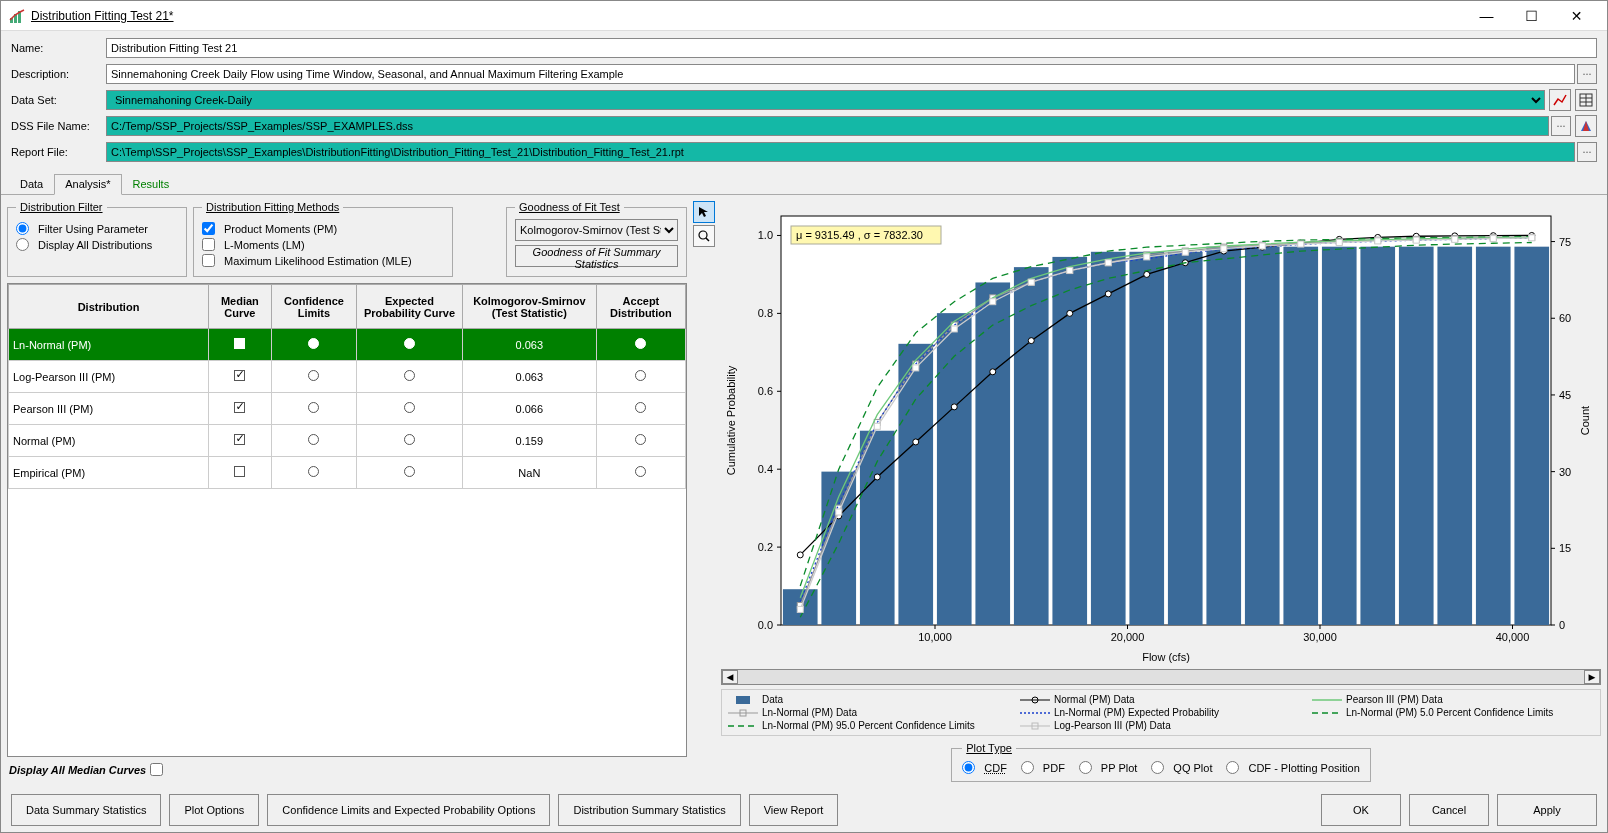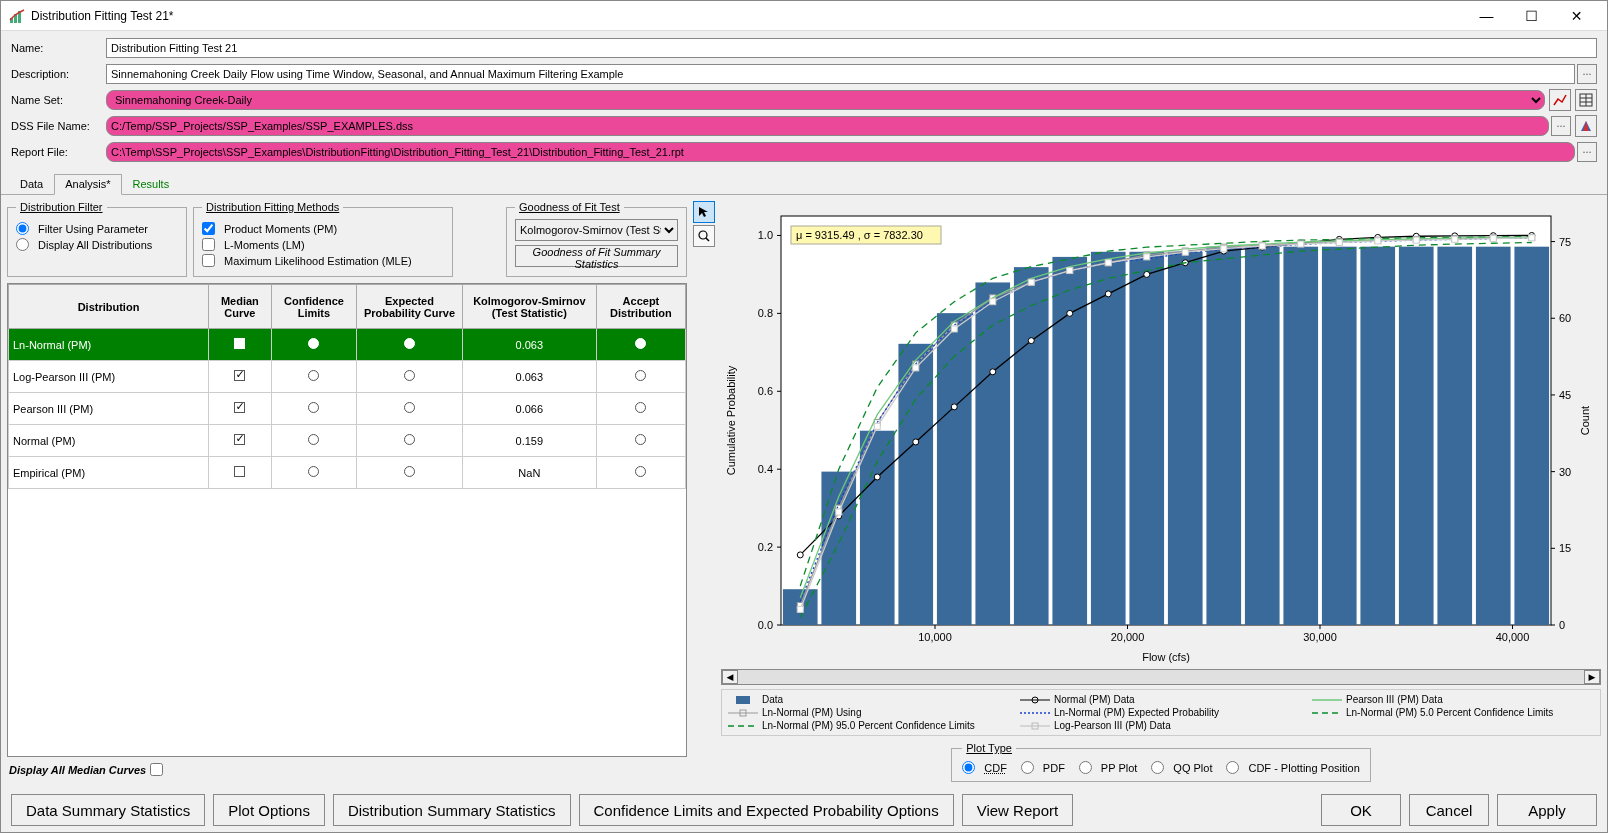--- a/index.html
+++ b/index.html
@@ -1,28 +1,28 @@
 <!DOCTYPE html>
 <html><head>
 <meta charset="utf-8">
 <style>
 * { box-sizing: border-box; margin: 0; padding: 0; }
 body { font-family: "Segoe UI", Tahoma, sans-serif; font-size: 11px; background: #f0f0f0; color: #000; }
 .window { width: 1608px; height: 833px; background: #f0f0f0; border: 1px solid #888; display: flex; flex-direction: column; }
 .titlebar { height: 30px; background: #fff; display: flex; align-items: center; padding: 0 8px; border-bottom: 1px solid #ddd; }
 .titlebar-icon { width: 16px; height: 16px; margin-right: 6px; display:inline-block; }
 .titlebar-icon svg { width:16px; height:16px; }
-.titlebar-title { flex: 1; font-size: 12px; }
+.titlebar-title { flex: 1; font-size: 12px; text-decoration: underline; }
 .titlebar-controls { display: flex; gap: 0px; }
 .titlebar-btn { width: 45px; height: 29px; display: flex; align-items: center; justify-content: center; font-size: 14px; cursor: pointer; }
 .form-area { padding: 6px 10px; }
 .form-row { display: flex; align-items: center; margin-bottom: 4px; height: 22px; }
 .form-label { width: 95px; font-size: 11px; }
 .form-input { flex: 1; height: 20px; border: 1px solid #888; background: #fff; padding: 1px 4px; font-size: 11px; }
-.form-readonly { background: #ec4899; border-radius: 8px; }
+.form-readonly { background: #14b8a6; }
 .dss-btn { width: 20px; height: 20px; border: 1px solid #888; background: #f0f0f0; margin-left: 2px; font-size:9px; display:flex; align-items:center; justify-content:center; cursor:pointer; }
 .icon-btn { width: 22px; height: 22px; border: 1px solid #888; background: #f0f0f0; margin-left: 4px; display:flex; align-items:center; justify-content:center; cursor:pointer; }
 .tabs-row { display: flex; border-bottom: 1px solid #aaa; padding-left: 8px; height: 22px; }
 .tab { padding: 3px 10px; font-size: 11px; cursor: pointer; border: 1px solid transparent; position:relative; top:1px; }
 .tab.active { background: #f0f0f0; border: 1px solid #aaa; border-bottom: 1px solid #f0f0f0; }
 .tab-results { color: #008000; }
 .main-content { flex: 1; display: flex; padding: 6px; gap: 6px; overflow:hidden; }
 .left-panel { width: 680px; display: flex; flex-direction: column; }
 .filter-row { display: flex; gap: 6px; margin-bottom: 6px; }
 fieldset { border: 1px solid #aaa; padding: 6px 8px; font-size:11px; }
@@ -50,21 +50,21 @@
 .legend-area { border:1px solid #ccc; padding:4px 6px; font-size:10px; display:grid; grid-template-columns: repeat(3,1fr); gap:2px 10px; margin-top:2px; }
 .legend-item { display:flex; align-items:center; gap:4px; }
 .legend-swatch { width:30px; height:10px; display:flex; align-items:center; justify-content:center; flex-shrink:0; }
 .scroll-strip { height:16px; border:1px solid #888; margin:4px 0 2px 0; display:flex; align-items:center; }
 .scroll-strip .arrow { width:16px; height:14px; border:1px solid #888; background:#f0f0f0; font-size:9px; display:flex; align-items:center; justify-content:center; cursor:pointer; }
 .scroll-strip .track { flex:1; height:14px; background:#e0e0e0; }
 .plot-type-fs { margin: 6px auto 0 auto; padding:4px 10px; }
 .plot-type-opts { display:flex; gap:14px; }
 .bottom-bar { display:flex; padding:6px 10px; gap:8px; align-items:center; }
 .bottom-bar .spacer { flex:1; }
-.big-btn { height:32px; padding:0 14px; font-size:15px; border:1px solid #888; background:#f0f0f0; cursor:pointer; }
+.big-btn { height:32px; padding:0 14px; font-size:11px; border:1px solid #888; background:#f0f0f0; cursor:pointer; }
 .chk-vis { display:inline-block; width:11px; height:11px; border:1px solid #555; background:#fff; position:relative; }
 .chk-vis.checked::after { content:"✓"; position:absolute; top:-3px; left:0; font-size:11px; }
 .radio-vis { display:inline-block; width:11px; height:11px; border:1px solid #555; border-radius:50%; background:#fff; position:relative; }
 .radio-vis.sel::after { content:""; position:absolute; top:2px; left:2px; width:5px; height:5px; background:#000; border-radius:50%; }
 tr.selected .chk-vis { border-color:#fff; }
 tr.selected .chk-vis.checked::after { color:#fff; }
 tr.selected .radio-vis { border-color:#fff; }
 tr.selected .radio-vis.sel::after { background:#fff; }
 </style>
 </head>
@@ -90,21 +90,21 @@
     <div class="form-row">
       <span class="form-label">Name:</span>
       <input class="form-input" value="Distribution Fitting Test 21" style="">
     </div>
     <div class="form-row">
       <span class="form-label">Description:</span>
       <input class="form-input" value="Sinnemahoning Creek Daily Flow using Time Window, Seasonal, and Annual Maximum Filtering Example" style="">
       <div class="dss-btn">⋯</div>
     </div>
     <div class="form-row">
-      <span class="form-label">Name Set:</span>
+      <span class="form-label">Data Set:</span>
       <select class="form-input form-readonly"><option>Sinnemahoning Creek-Daily</option></select>
       <div class="icon-btn">
           <svg width="14" height="14">
             <polyline points="1,12 5,6 9,9 13,2" stroke="#c00" fill="none" stroke-width="1.5"></polyline>
           </svg>
         </div>
       <div class="icon-btn">
           <svg width="14" height="14">
             <rect x="1" y="1" width="12" height="12" fill="none" stroke="#333"></rect>
             <line x1="1" y1="5" x2="13" y2="5" stroke="#333"></line>
@@ -409,21 +409,21 @@
               </span>
               <span>Pearson III (PM) Data</span>
             </div>
           <div class="legend-item">
               <span class="legend-swatch">
                 <svg width="30" height="10">
                   <line x1="0" y1="5" x2="30" y2="5" stroke="#999" stroke-width="1"></line>
                   <rect x="12" y="2" width="6" height="6" fill="none" stroke="#999"></rect>
                 </svg>
               </span>
-              <span>Ln-Normal (PM) Using</span>
+              <span>Ln-Normal (PM) Data</span>
             </div>
           <div class="legend-item">
               <span class="legend-swatch">
                 <svg width="30" height="10">
                   <line x1="0" y1="5" x2="30" y2="5" stroke="#1a3fcc" stroke-width="1.5" stroke-dasharray="2 2"></line>
                 </svg>
               </span>
               <span>Ln-Normal (PM) Expected Probability</span>
             </div>
           <div class="legend-item">
@@ -477,21 +477,21 @@
               </label>
           </div>
         </fieldset>
       </div>
     </div>
   </div>
 
   <div class="bottom-bar">
     <button class="big-btn">Data Summary Statistics</button>
     <button class="big-btn">Plot Options</button>
+    <button class="big-btn">Confidence Limits and Expected Probability Options</button>
     <button class="big-btn">Distribution Summary Statistics</button>
-    <button class="big-btn">Confidence Limits and Expected Probability Options</button>
     <button class="big-btn">View Report</button>
     <div class="spacer"></div>
     <button class="big-btn" style="width:80px">OK</button>
     <button class="big-btn" style="width:80px">Cancel</button>
     <button class="big-btn" style="width:100px">Apply</button>
   </div>
 </div>
 
 </body></html>

